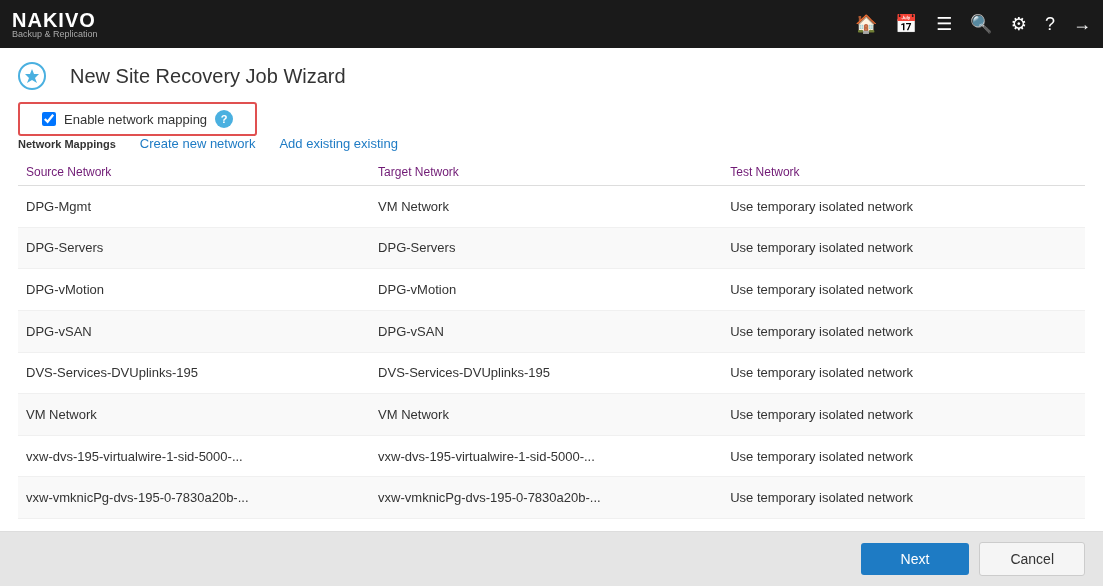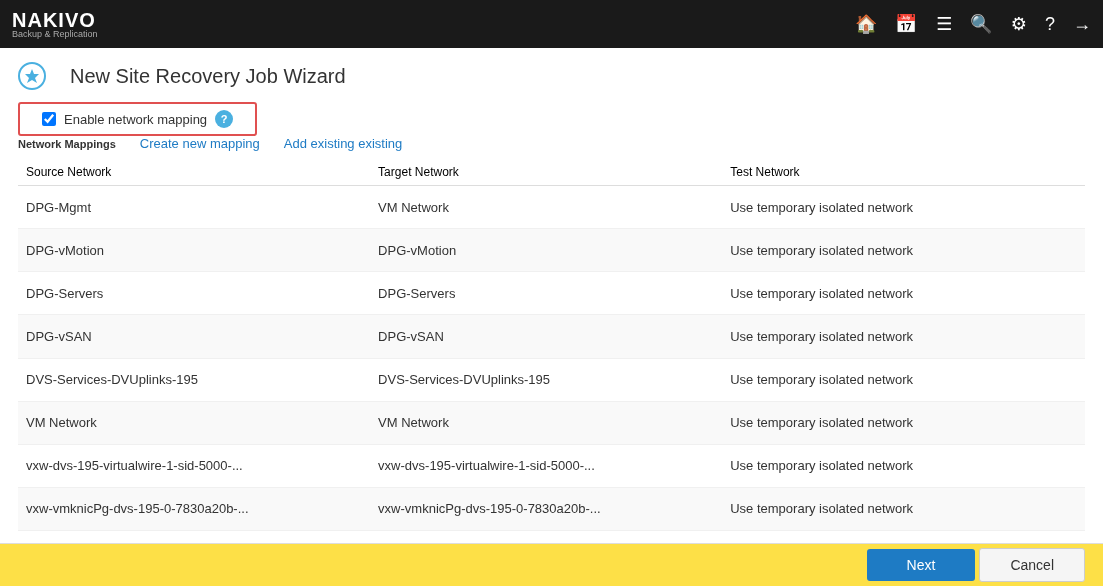--- a/index.html
+++ b/index.html
@@ -163,21 +163,21 @@
       width: 100%;
       border-collapse: collapse;
       flex: 1;
     }
     .mapping-table thead tr {
       border-bottom: 1px solid #ddd;
     }
     .mapping-table th {
       text-align: left;
       padding: 6px 8px;
-      color: #000000;
+      color: #701a75;
       font-weight: normal;
       font-size: 12px;
     }
     .mapping-table td {
       padding: 5px 8px;
       color: #333;
       font-size: 13px;
       border-bottom: 1px solid #f0f0f0;
     }
     .mapping-table tr:nth-child(even) td {
@@ -185,24 +185,24 @@
     }
     .col-source { width: 33%; }
     .col-target { width: 33%; }
     .col-test { width: 34%; }
 
     
     .footer {
       display: flex;
       justify-content: flex-end;
       align-items: center;
-      padding: 4px 18px;
+      padding: 10px 18px;
       border-top: 1px solid #ddd;
-      gap: 4px;
-      background: #fde047;
+      gap: 10px;
+      background: #e5e5e5;
     }
     .btn-next {
       background: #1e7bc4;
       color: white;
       border: none;
       padding: 8px 40px;
       font-size: 14px;
       border-radius: 3px;
       cursor: pointer;
     }
@@ -251,46 +251,46 @@
   <div class="content-area">
 
     <div class="enable-mapping-row">
       <input type="checkbox" checked="" style="">
       <span class="enable-mapping-label">Enable network mapping</span>
       <div class="help-icon">?</div>
     </div>
 
     <div class="network-mappings-header">
       <span class="section-title">Network Mappings</span>
-      <a class="link-btn">Create new mapping</a>
+      <a class="link-btn">Create new network</a>
       <a class="link-btn">Add existing existing</a>
     </div>
 
     <table class="mapping-table">
       <thead>
         <tr>
           <th class="col-source">Source Network</th>
           <th class="col-target">Target Network</th>
           <th class="col-test">Test Network</th>
         </tr>
       </thead>
       <tbody id="table-body">
       <tr>
             <td>DPG-Mgmt</td>
             <td>VM Network</td>
             <td>Use temporary isolated network</td>
           </tr>
           <tr>
+            <td>DPG-Servers</td>
+            <td>DPG-Servers</td>
+            <td>Use temporary isolated network</td>
+          </tr>
+          <tr>
             <td>DPG-vMotion</td>
             <td>DPG-vMotion</td>
-            <td>Use temporary isolated network</td>
-          </tr>
-          <tr>
-            <td>DPG-Servers</td>
-            <td>DPG-Servers</td>
             <td>Use temporary isolated network</td>
           </tr>
           <tr>
             <td>DPG-vSAN</td>
             <td>DPG-vSAN</td>
             <td>Use temporary isolated network</td>
           </tr>
           <tr>
             <td>DVS-Services-DVUplinks-195</td>
             <td>DVS-Services-DVUplinks-195</td>

